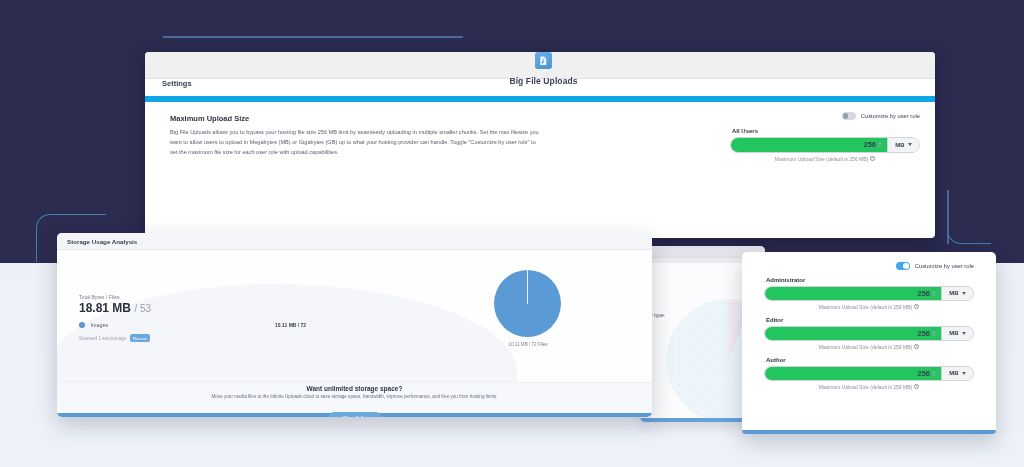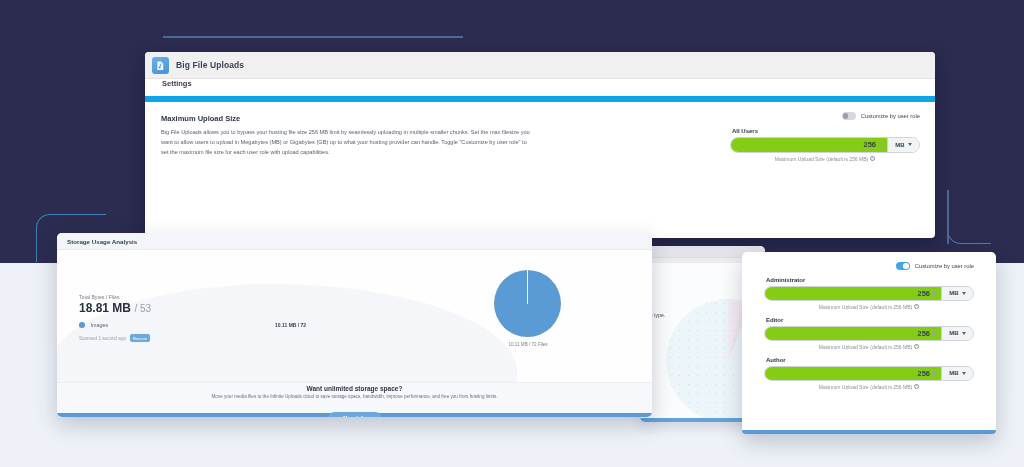--- a/index.html
+++ b/index.html
@@ -55,40 +55,40 @@
   #main-window {
     left: 145px; top: 52px; width: 790px; height: 186px;
     background: #ffffff;
     border-radius: 4px;
     box-shadow: 0 6px 18px rgba(10,12,40,.35);
     overflow: hidden;
   }
   #main-titlebar {
     height: 27px; background: #f0f0f1;
     border-bottom: 1px solid #e2e2e4;
-    display: flex; align-items: center; padding-left: 7px; gap: 7px;
+    display: flex; align-items: center; padding-left: 7px; gap: 7px; flex-direction: column;
   }
   #plugin-logo {
     width: 17px; height: 17px; border-radius: 3px;
     background: linear-gradient(160deg,#6ab0e8,#4a93d4);
     display: flex; align-items: center; justify-content: center;
     flex: 0 0 auto;
   }
   #plugin-logo svg { display: block; }
   #main-title {
     font-size: 8.5px; font-weight: bold; color: #3c4257; letter-spacing: .1px;
   }
   #settings-tabbar {
     height: 23px; border-bottom: 6px solid #0ea5e9;
     display: flex; align-items: flex-start; padding-left: 17px;
     background: #fff;
   }
   #settings-tab-label { font-size: 7.5px; font-weight: bold; color: #3c4257; }
 
-  #main-body { position: relative; padding: 12px 17px 0 16px; }
+  #main-body { position: relative; padding: 12px 17px 0 25px; }
   #upload-heading {
     font-size: 7.5px; font-weight: bold; color: #2f3545; margin-bottom: 5px;
   }
   #upload-desc {
     font-size: 5.6px; line-height: 1.78; color: #5a6170; max-width: 372px;
   }
 
   
   #main-right { position: absolute; left: 585px; top: 10px; width: 190px; }
   .toggle-row {
@@ -113,21 +113,21 @@
   }
   .size-input-group {
     display: flex; height: 16px; width: 100%;
     border: 1px solid #cfd3db; border-radius: 9px; overflow: hidden;
     background: #fafafb;
   }
   .size-number {
     flex: 1 1 auto; display: flex; align-items: center;
     justify-content: flex-end; gap: 2px; padding-right: 5px;
     font-size: 7.5px; font-weight: bold; color: #3a4052;
-    background: #84cc16;
+    background: #22c55e;
   }
   .spinner { display: flex; flex-direction: column; gap: 1px; }
   .spinner i {
     display: block; width: 0; height: 0;
     border-left: 2px solid transparent; border-right: 2px solid transparent;
   }
   .spinner i.up { border-bottom: 2.5px solid #9aa0ab; }
   .spinner i.dn { border-top: 2.5px solid #9aa0ab; }
   .size-unit {
     width: 32px; border-left: 1px solid #cfd3db;

